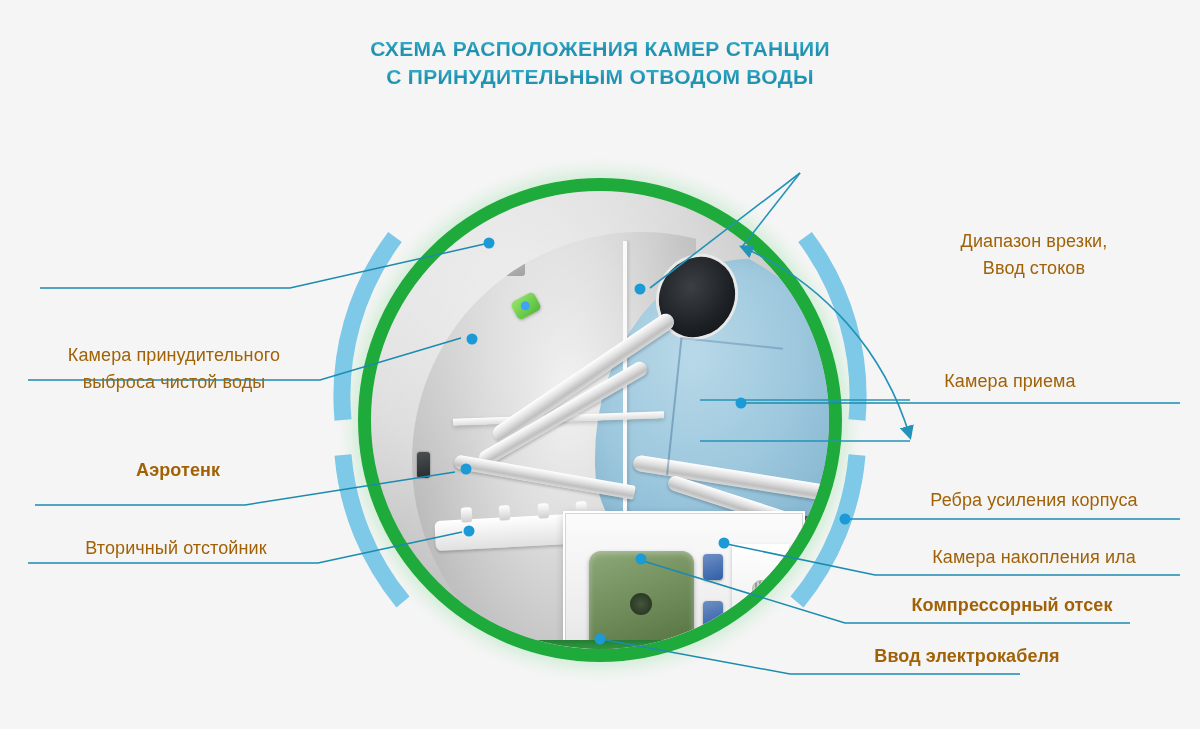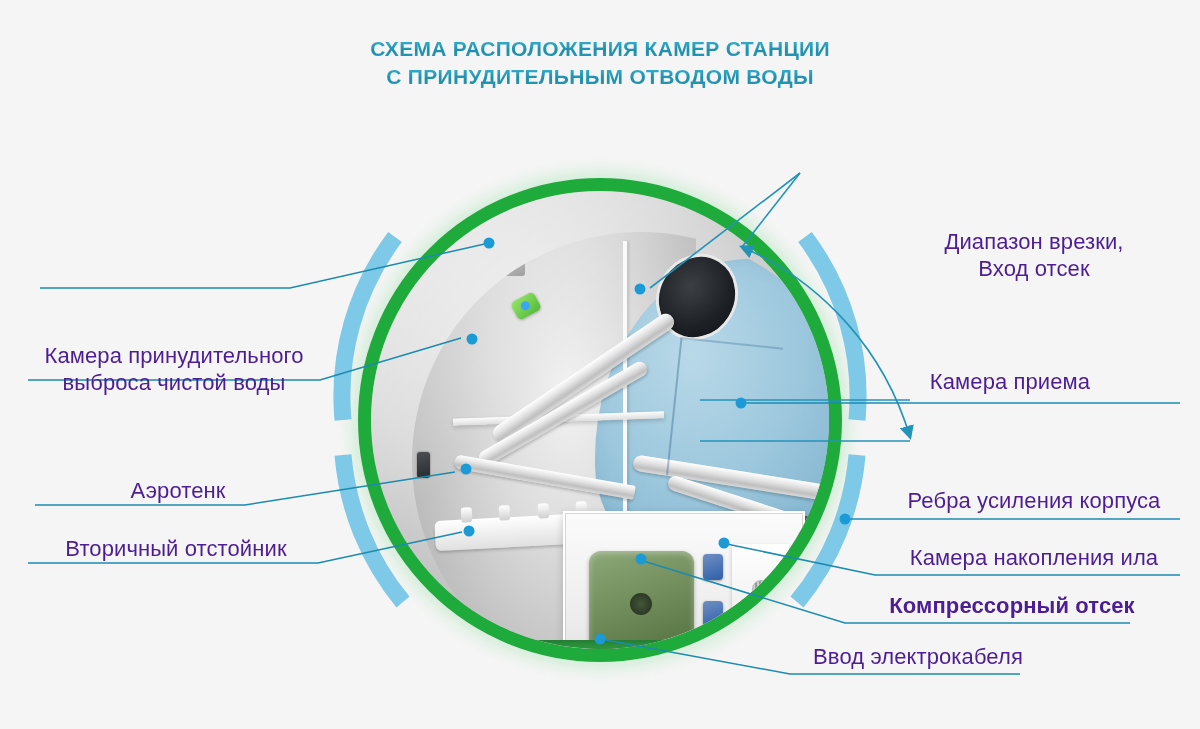--- a/index.html
+++ b/index.html
@@ -27,22 +27,22 @@
     background:linear-gradient(180deg,#3fc0dd 0%,#1f8fae 55%,#2b9bbb 100%);
     -webkit-background-clip:text;
     background-clip:text;
     color:#2a9dbd;
     -webkit-text-fill-color:transparent;
   }
 
   
   .label{
     position:absolute;
-    font-size:22px;
-    color:#4c1d95;
+    font-size:18px;
+    color:#a16207;
     line-height:27px;
     white-space:nowrap;
     letter-spacing:0.1px;
   }
   .label .l-line{display:block;}
   .label.align-left{text-align:center;}
   .label.align-center{text-align:center;}
 
   
   #overlay{position:absolute;left:0;top:0;width:1200px;height:729px;}
@@ -326,46 +326,46 @@
       <circle cx="640" cy="289" r="5.5"></circle>
     </g>
   </svg>
 
 
   <div class="label align-center" style="left:26px;top:342px;width:296px;">
     <span class="l-line">Камера принудительного</span>
     <span class="l-line">выброса чистой воды</span>
   </div>
 
-  <div class="label align-center" style="left:60px;top:477px;width:236px;">
+  <div class="label align-center" style="left:60px;top:457px;width:236px;font-weight:bold;">
     <span class="l-line">Аэротенк</span>
   </div>
 
   <div class="label align-center" style="left:28px;top:535px;width:296px;">
     <span class="l-line">Вторичный отстойник</span>
   </div>
 
   <div class="label align-center" style="left:900px;top:228px;width:268px;">
     <span class="l-line">Диапазон врезки,</span>
-    <span class="l-line">Вход отсек</span>
+    <span class="l-line">Ввод стоков</span>
   </div>
 
   <div class="label align-center" style="left:892px;top:368px;width:236px;">
     <span class="l-line">Камера приема</span>
   </div>
 
   <div class="label align-left" style="left:884px;top:487px;width:300px;">
     <span class="l-line">Ребра усиления корпуса</span>
   </div>
 
   <div class="label align-left" style="left:884px;top:544px;width:300px;">
     <span class="l-line">Камера накопления ила</span>
   </div>
 
   <div class="label align-left" style="left:862px;top:592px;width:300px;font-weight:bold;">
     <span class="l-line">Компрессорный отсек</span>
   </div>
 
-  <div class="label align-left" style="left:768px;top:643px;width:300px;">
+  <div class="label align-left" style="left:817px;top:643px;width:300px;font-weight:bold;">
     <span class="l-line">Ввод электрокабеля</span>
   </div>
 
 </div>
 
 </body></html>

